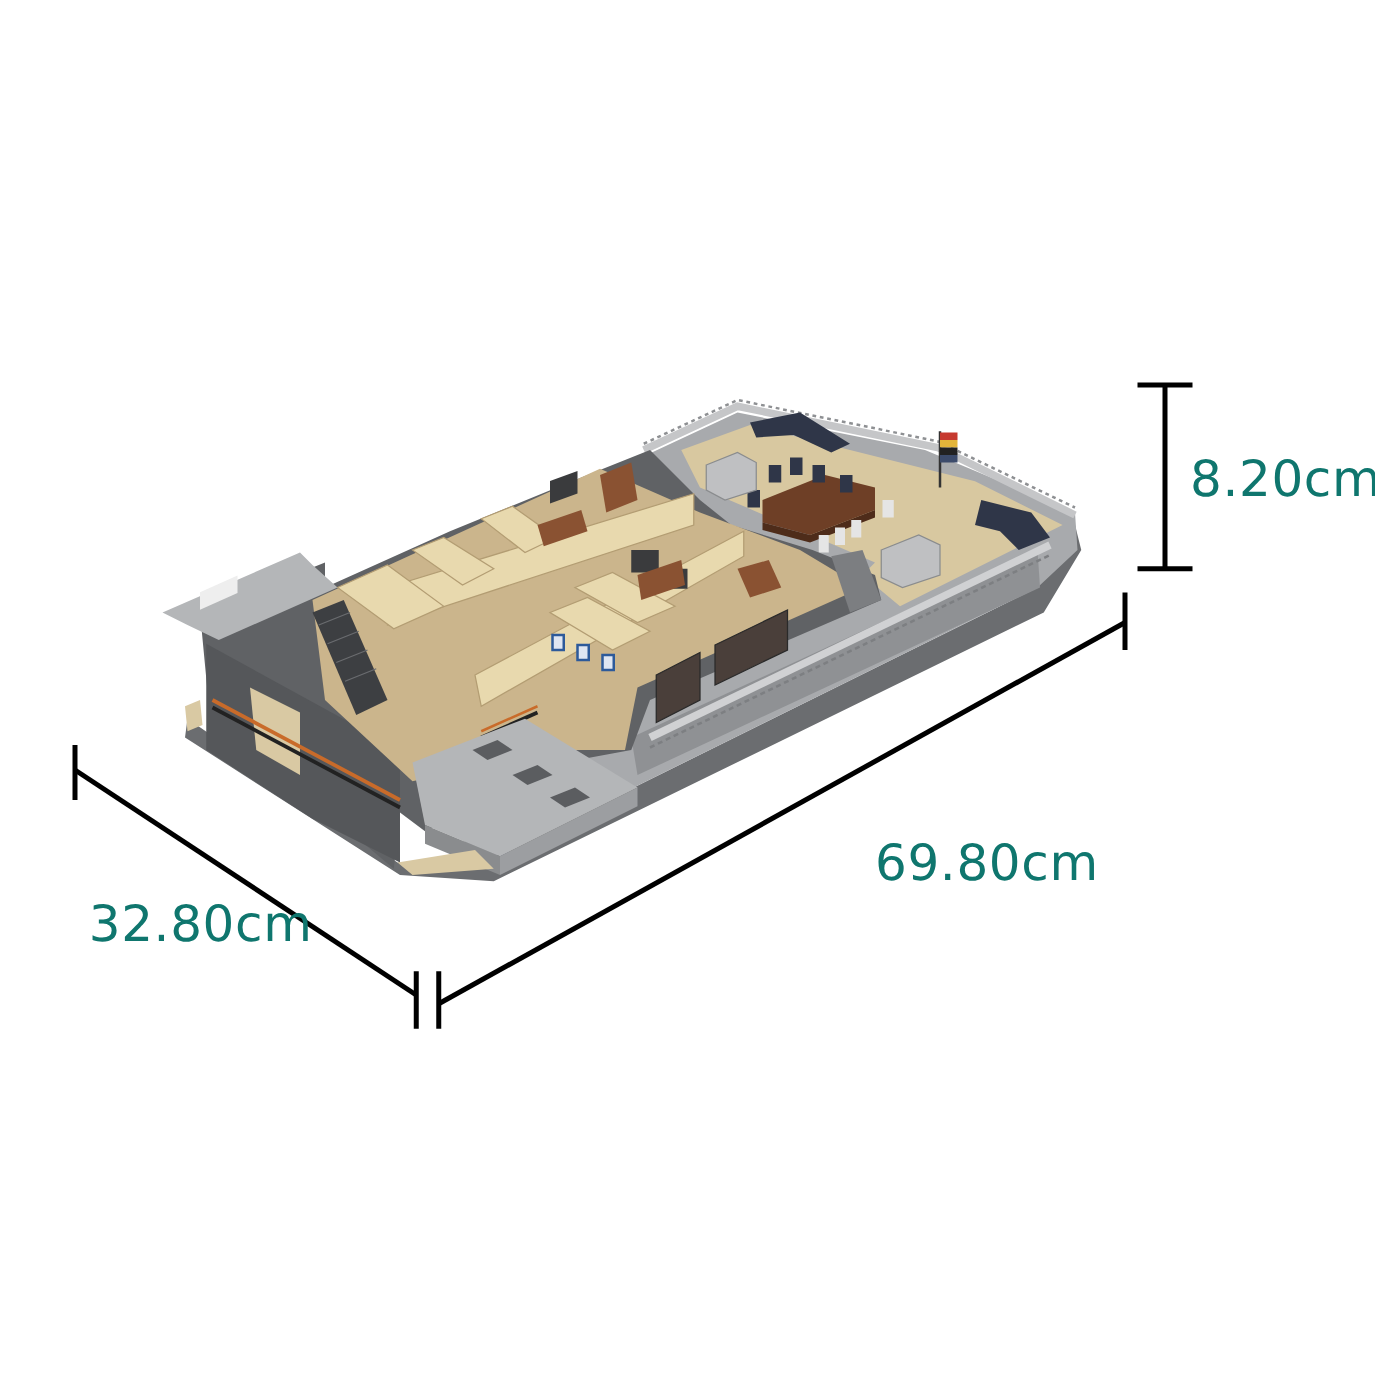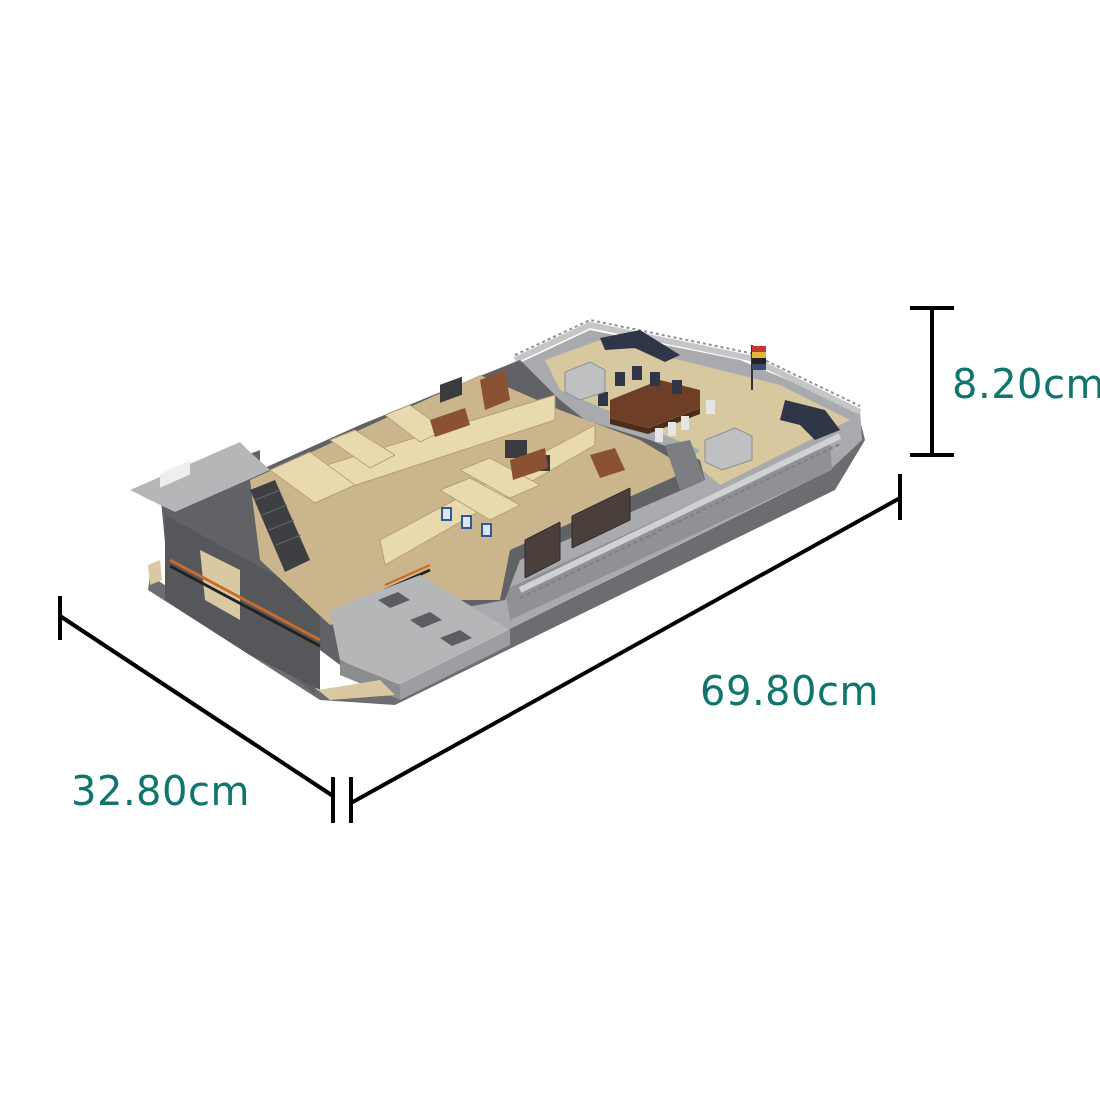--- a/index.html
+++ b/index.html
@@ -1,21 +1,21 @@
 <!DOCTYPE html>
 <html><head>
 <meta charset="utf-8">
 <style>
   html,body{margin:0;padding:0;background:#ffffff;}
   body{width:1100px;height:1100px;position:relative;overflow:hidden;font-family:"DejaVu Sans","Liberation Sans",sans-serif;}
   #stage{position:absolute;left:0;top:0;width:1100px;height:1100px;}
   .dim-label{position:absolute;font-family:"DejaVu Sans","Liberation Sans",sans-serif;font-size:40px;color:#0f766e;letter-spacing:0.5px;white-space:nowrap;}
   #lbl-height{left:952px;top:361px;}
   #lbl-length{left:663px;top:668px;margin-left:37px;}
-  #lbl-width{left:71px;top:768px;}
+  #lbl-width{left:71px;top:717px;}
 </style>
 </head>
 <body>
 
 <div id="stage">
 <svg width="1100" height="1100" viewBox="0 0 1100 1100" xmlns="http://www.w3.org/2000/svg">
 
   <g>
 
     <polygon points="150,575 318,690 390,688 830,470 860,420 865,440 835,490 395,705 320,700 148,590" fill="#6b6d70"></polygon>

